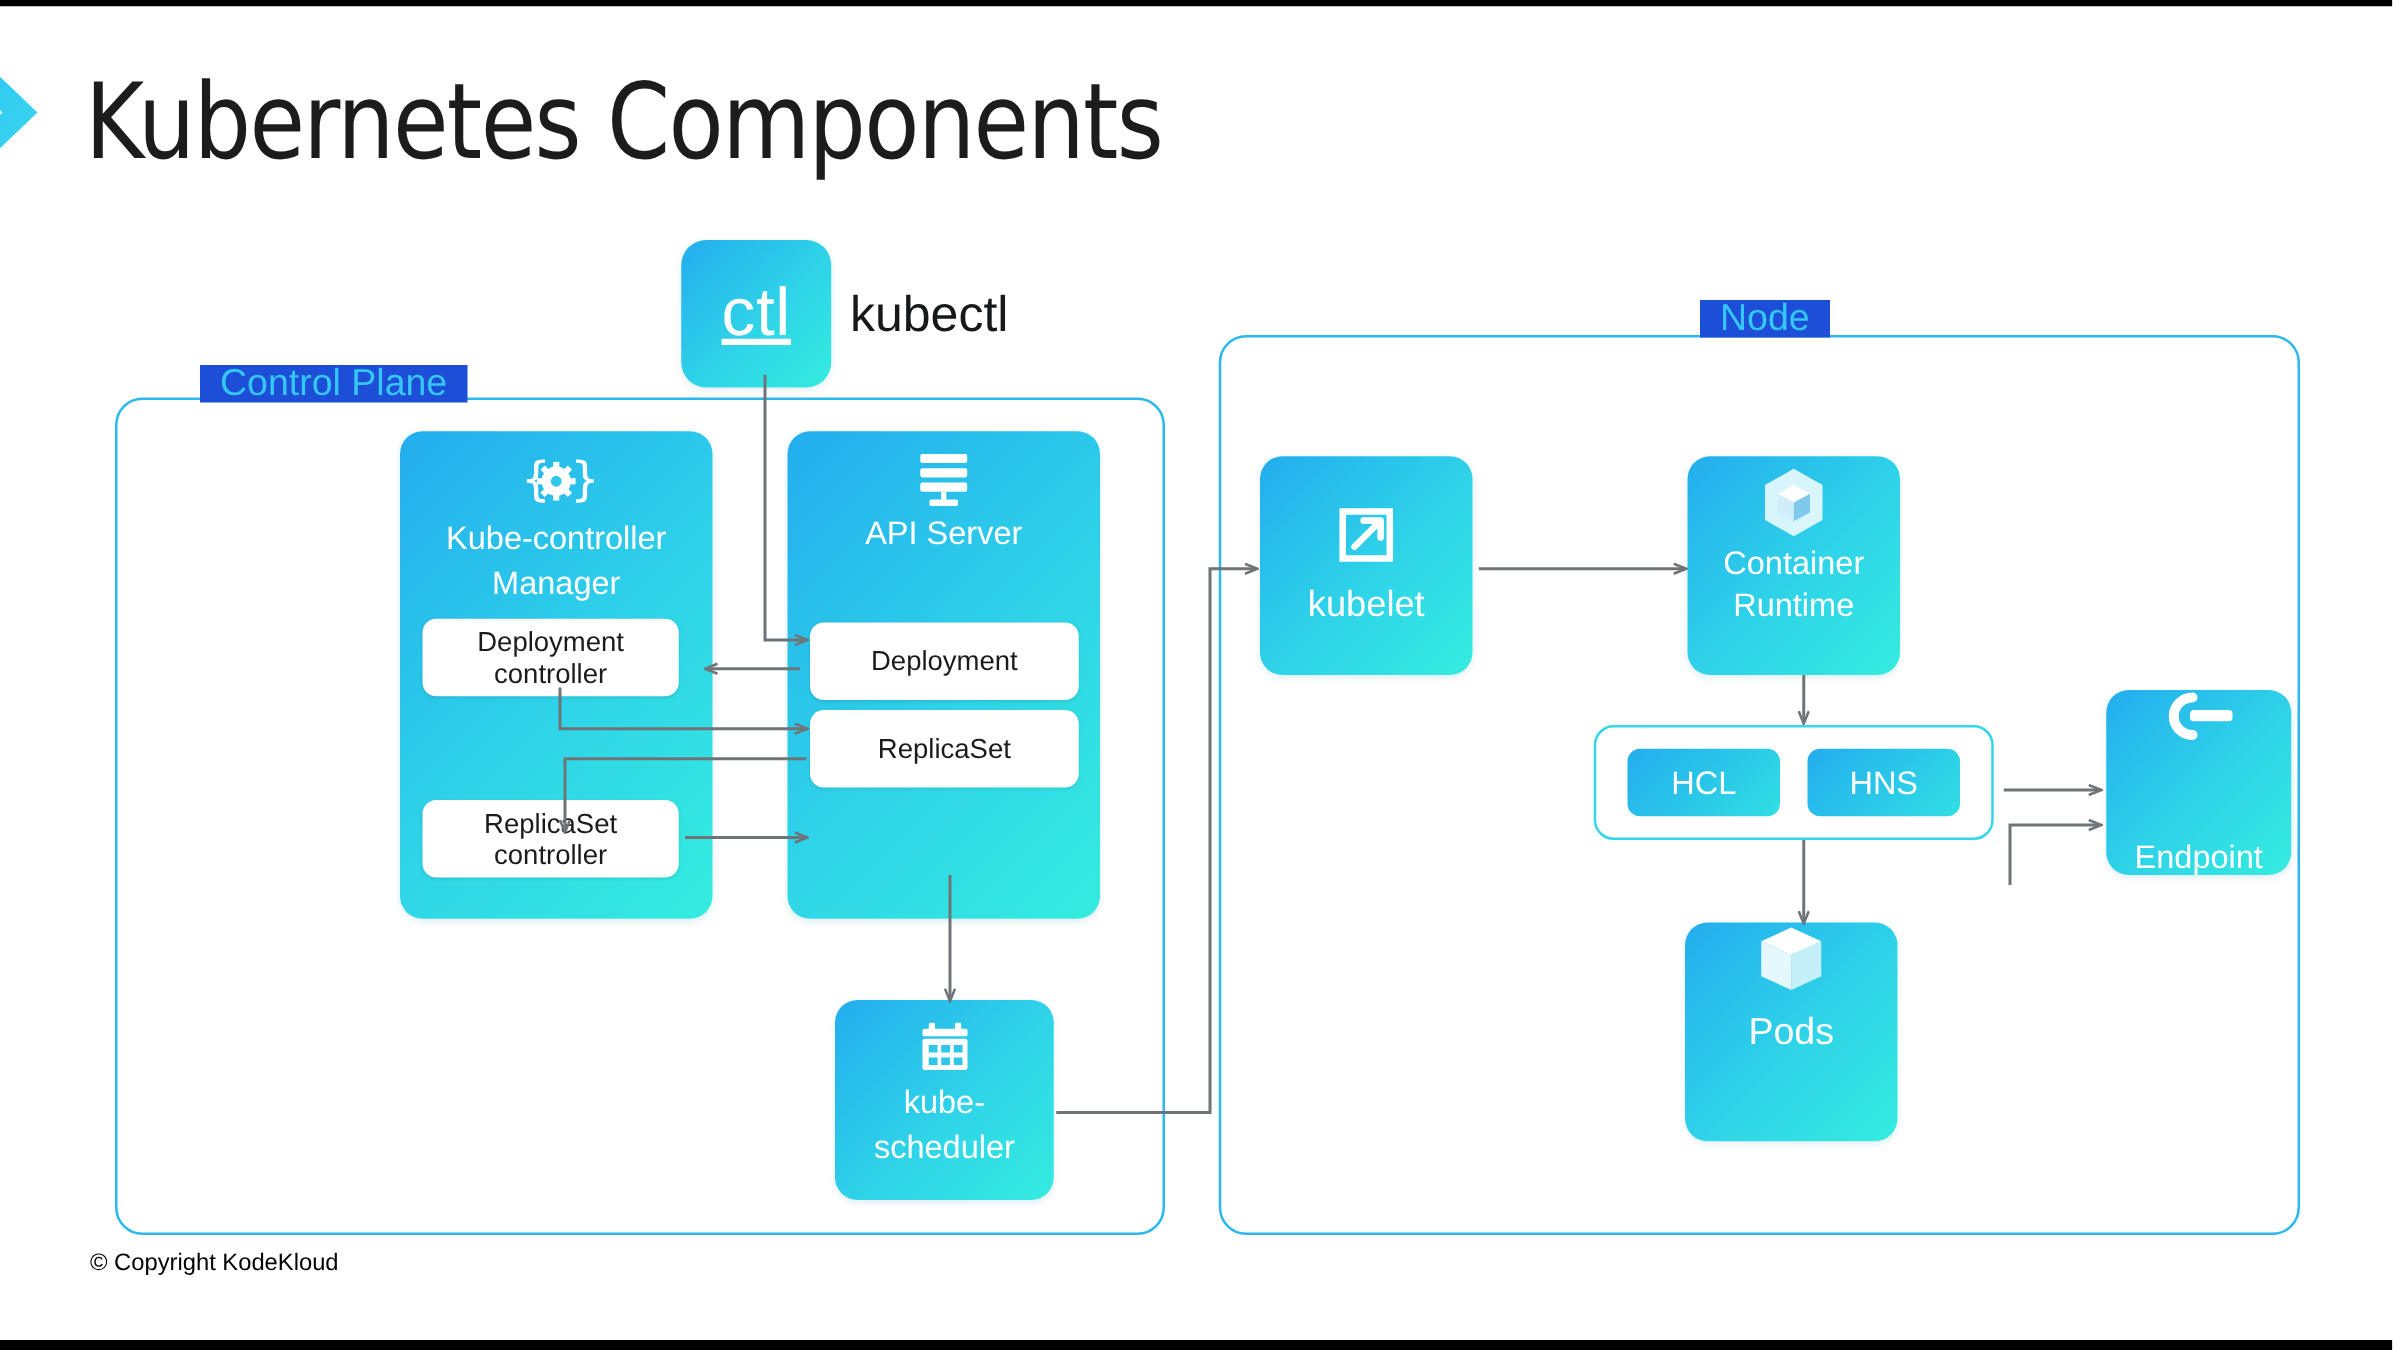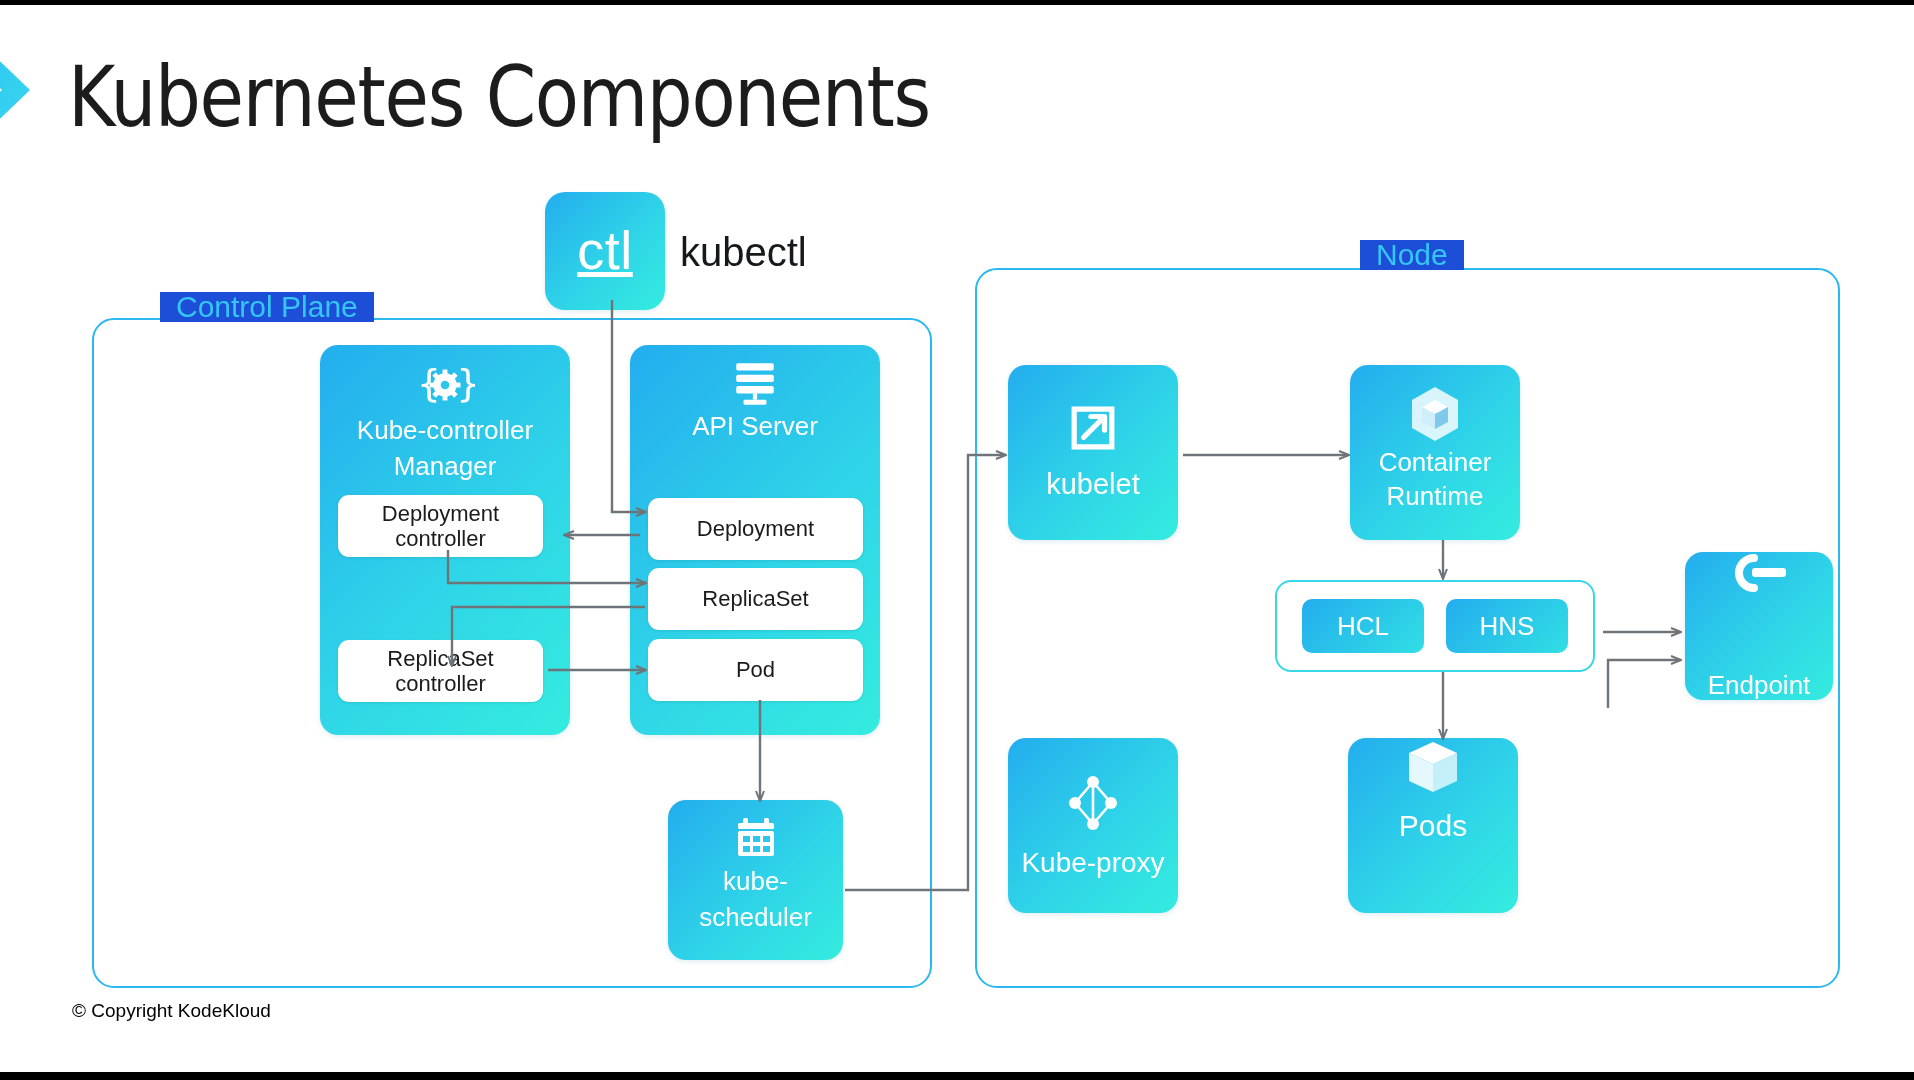--- a/index.html
+++ b/index.html
@@ -268,21 +268,20 @@
         <rect x="6" y="24" width="36" height="7" rx="1.6" fill="#fff"></rect>
         <rect x="22" y="31" width="4" height="6" fill="#fff"></rect>
         <rect x="13" y="37" width="22" height="5" rx="1.4" fill="#fff"></rect>
       </svg>
     </span>
     <span class="card-label">API Server</span>
   </div>
 
   <div class="pill" style="left:648px; top:498px; width:215px; height:62px;">Deployment</div>
   <div class="pill" style="left:648px; top:568px; width:215px; height:62px;">ReplicaSet</div>
-  <div class="pill" style="left:648px; top:639px; width:215px; height:62px;">Pod</div>
 
   <div class="card" style="left:668px; top:800px; width:175px; height:160px; padding-top:18px; gap:8px;">
     <span class="card-icon">
       <svg width="44" height="42" viewBox="0 0 44 42">
         <rect x="4" y="5" width="36" height="6" rx="1.5" fill="#fff"></rect>
         <rect x="9" y="0" width="5" height="7" rx="1.6" fill="#fff"></rect>
         <rect x="30" y="0" width="5" height="7" rx="1.6" fill="#fff"></rect>
         <rect x="4" y="13" width="36" height="25" rx="2" fill="#fff"></rect>
         <g fill="#2ec6e9">
           <rect x="9" y="18" width="7" height="6"></rect>
@@ -302,21 +301,21 @@
     <span class="card-icon">
       <svg width="46" height="46" viewBox="0 0 44 44">
         <path d="M4 4 h36 v36 h-36 z" fill="none" stroke="#fff" stroke-width="5"></path>
         <path d="M13 31 L31 13" stroke="#fff" stroke-width="5" stroke-linecap="round"></path>
         <path d="M20 11 h13 v13" fill="none" stroke="#fff" stroke-width="5" stroke-linejoin="round" stroke-linecap="round"></path>
       </svg>
     </span>
     <span class="card-label" style="font-size:29px;">kubelet</span>
   </div>
 
-  <div class="card" style="left:1350px; top:365px; width:170px; height:175px; padding-top:20px; gap:6px;">
+  <div class="card" style="left:1350px; top:365px; width:170px; height:175px; padding-top:8px; gap:6px;">
     <span class="card-icon">
       <svg width="54" height="58" viewBox="0 0 54 58">
         <path d="M27 2 L50 15 L50 43 L27 56 L4 43 L4 15 Z" fill="#ffffff" opacity="0.82"></path>
         <path d="M27 15 L40 22 L27 29 L14 22 Z" fill="#ffffff"></path>
         <path d="M14 22 L27 29 L27 44 L14 37 Z" fill="#cfeef9"></path>
         <path d="M40 22 L40 37 L27 44 L27 29 Z" fill="#7fc9ec"></path>
       </svg>
     </span>
     <span class="card-label">Container</span>
     <span class="card-label">Runtime</span>
@@ -330,37 +329,20 @@
   <div class="card" style="left:1685px; top:552px; width:148px; height:148px; justify-content:space-between; gap:12px;">
     <span class="card-icon">
       <svg width="62" height="42" viewBox="0 0 62 42">
         <path d="M26 6 A15 15 0 1 0 26 36" fill="none" stroke="#fff" stroke-width="8" stroke-linecap="round"></path>
         <rect x="24" y="16" width="34" height="9" rx="3" fill="#fff"></rect>
       </svg>
     </span>
     <span class="card-label">Endpoint</span>
   </div>
 
-  <div class="card" style="left:1008px; top:738px; width:170px; height:175px; justify-content:center; gap:16px;">
-    <span class="card-icon">
-      <svg width="60" height="58" viewBox="0 0 60 58">
-        <g stroke="#fff" stroke-width="2.6" fill="none">
-          <path d="M30 8 L12 29 L30 50 L48 29 Z"></path>
-          <path d="M30 8 L30 50"></path>
-        </g>
-        <g fill="#fff">
-          <circle cx="30" cy="8" r="6"></circle>
-          <circle cx="12" cy="29" r="6"></circle>
-          <circle cx="48" cy="29" r="6"></circle>
-          <circle cx="30" cy="50" r="6"></circle>
-        </g>
-      </svg>
-    </span>
-    <span class="card-label" style="font-size:28px;">Kube-proxy</span>
-  </div>
 
   <div class="card" style="left:1348px; top:738px; width:170px; height:175px; gap:14px;">
     <span class="card-icon">
       <svg width="58" height="58" viewBox="0 0 58 58">
         <path d="M29 4 L53 15 L29 26 L5 15 Z" fill="#fff"></path>
         <path d="M5 15 L29 26 L29 54 L5 43 Z" fill="#ffffff" opacity="0.88"></path>
         <path d="M53 15 L53 43 L29 54 L29 26 Z" fill="#ffffff" opacity="0.72"></path>
       </svg>
     </span>
     <span class="card-label" style="font-size:30px;">Pods</span>

